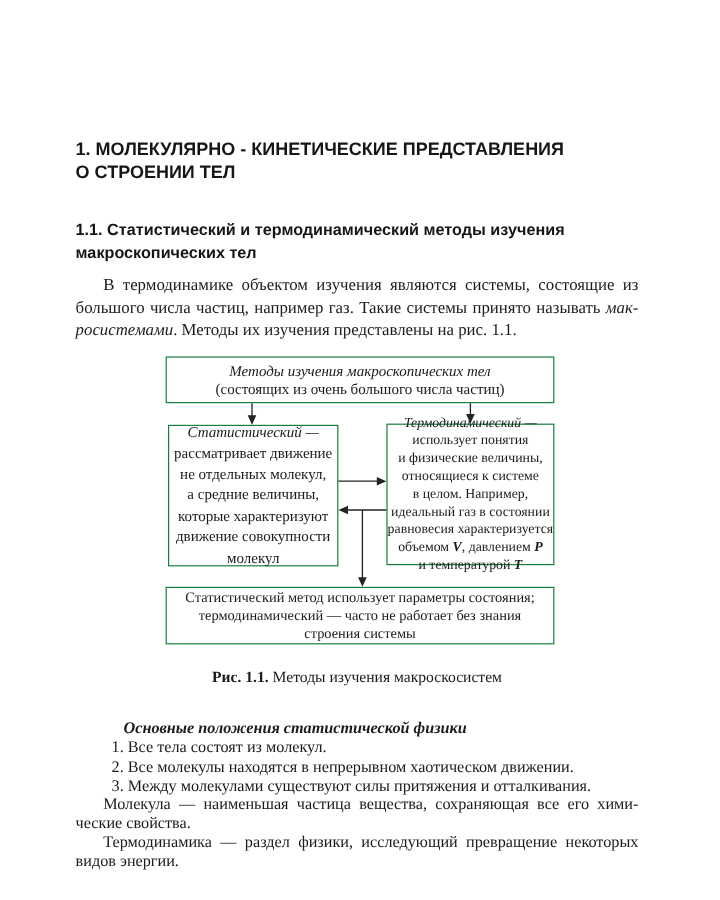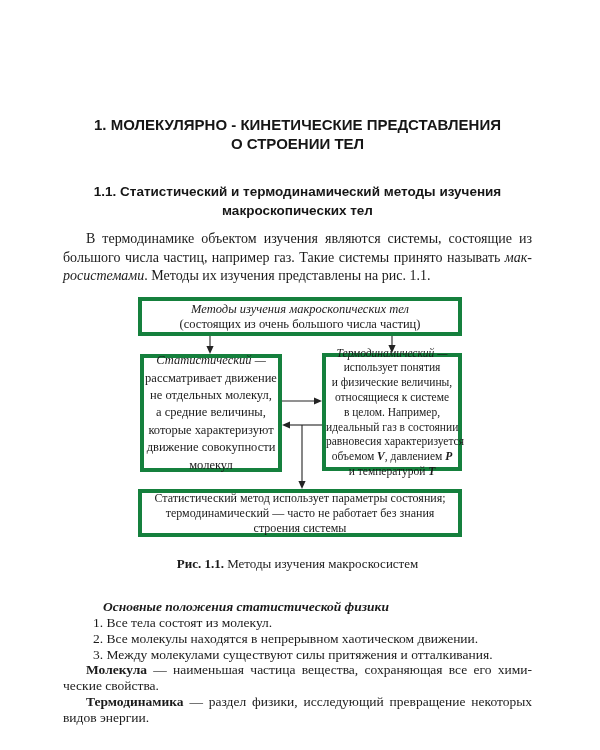--- a/index.html
+++ b/index.html
@@ -5,41 +5,41 @@
   html,body { margin:0; padding:0; }
   body {
     width:600px; height:750px; background:#ffffff; position:relative;
     font-family:"Liberation Serif", serif; color:#1b1b1b;
     -webkit-font-smoothing:antialiased;
   }
   .content { position:absolute; left:63px; top:0; width:469px; }
 
   
   .chapter-title {
-    margin-top:115px; text-align:center;
+    margin-top:115px; 
     font-family:"Liberation Sans", sans-serif; font-weight:bold;
     font-size:15px; line-height:19px; color:#161616;
   }
   .section-title {
-    margin-top:29px; text-align:center;
+    margin-top:29px; 
     font-family:"Liberation Sans", sans-serif; font-weight:bold;
     font-size:13.5px; line-height:19px; color:#161616;
   }
 
   
   .intro { margin-top:10px; font-size:14px; line-height:18.7px; }
   .intro .ln { text-align:justify; text-align-last:justify;font-family:Liberation Serif, serif; }
   .intro .ln.last { text-align:left; text-align-last:left; }
   .intro .ind { padding-left:23px; }
   .it { font-style:italic; }
 
   
   .diagram { position:relative; margin-top:11px; height:236px; }
   .dbox {
-    position:absolute; border:4px solid #15803d; box-sizing:border-box;
+    position:absolute; border:1px solid #15803d; box-sizing:border-box;
     display:flex; flex-direction:column; justify-content:center;
     text-align:center; color:#1b1b1b;
   }
   .dbox div { white-space:nowrap; }
   .box-top    { left:75px;  top:0;     width:324px; height:39px;  font-size:12.5px; line-height:15px; }
   .box-left   { left:77px;  top:57px;  width:142px; height:118px; font-size:12.5px; line-height:17.4px; }
   .box-right  { left:259px; top:56px;  width:140px; height:118px; font-size:11.5px; line-height:14.8px; }
   .box-bottom { left:75px;  top:192px; width:324px; height:48px;  font-size:12px;   line-height:15px; }
   .bt { font-style:italic; }
   .sym { font-style:italic; font-weight:bold; }
@@ -48,21 +48,21 @@
   .arrows polygon { fill:#242424; }
 
   .caption { margin-top:23px; text-align:center; font-size:13px; line-height:16px; }
   .caption .cb { font-weight:bold; }
 
   
   .statements { margin-top:27px; font-size:13.5px; line-height:15.8px; }
   .stmt-heading { font-weight:bold; font-style:italic; padding-left:40px;margin-top:24px; }
   .stmt-item { padding-left:30px; }
   .def-line1 { padding-left:23px; text-align:justify; text-align-last:justify; }
-  .def-term { font-weight:bold; }
+  .def-term { font-weight:normal; }
 </style>
 </head>
 <body>
 
 <div class="content">
 
   <div class="chapter-title">
     <div>1. МОЛЕКУЛЯРНО - КИНЕТИЧЕСКИЕ ПРЕДСТАВЛЕНИЯ</div>
     <div>О СТРОЕНИИ ТЕЛ</div>
   </div>

